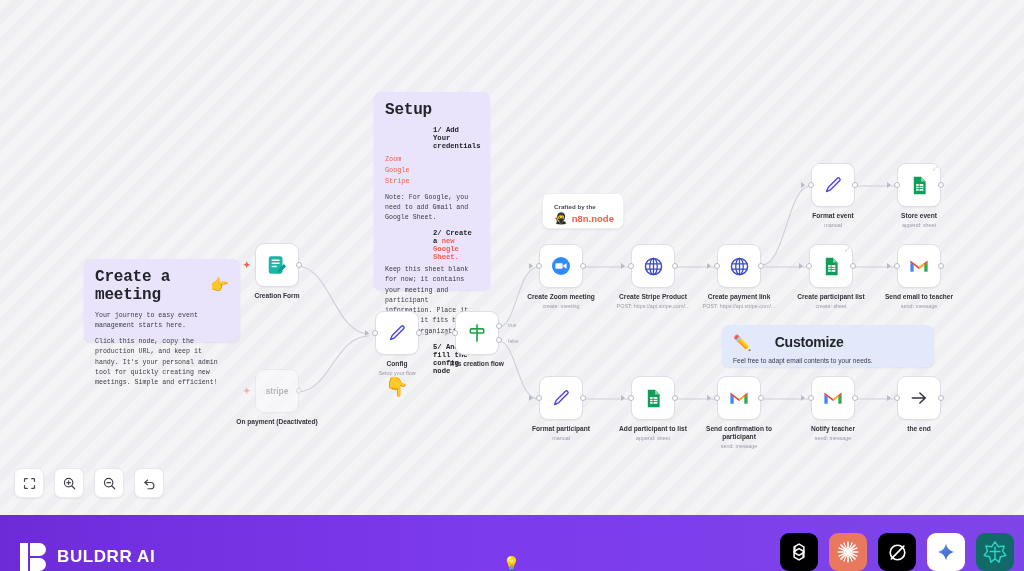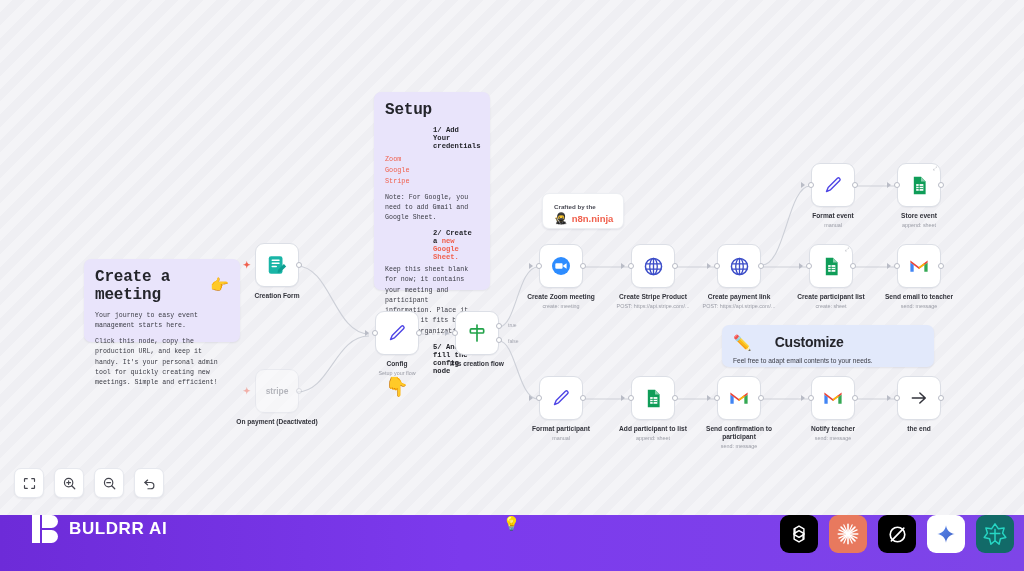--- a/index.html
+++ b/index.html
@@ -114,21 +114,21 @@
   .tb-btn {
     width: 30px; height: 30px; background: #fff; border: 1px solid #e6e8ee;
     border-radius: 7px; display: flex; align-items: center; justify-content: center;
     box-shadow: 0 1px 2px rgba(20,20,40,.05); cursor: pointer;
   }
 
   
   .bottombar {
     position: absolute; left: 0; top: 515px; width: 1024px; height: 56px;
     background: linear-gradient(90deg,#6d2bd8 0%, #7c3aed 45%, #7e45e8 100%);
-    display: flex; align-items: flex-start; padding-left: 12px;
+    display: flex; align-items: flex-end;
   }
   .brand { display: flex; align-items: center; gap: 11px; margin-left: 20px; }
   .brand .mark { width: 26px; height: 28px; position: relative; }
   .brand .mark i {
     position: absolute; background: #fff; display: block;
   }
   .brand .mark .bar  { left: 0; top: 0; width: 8px; height: 28px; }
   .brand .mark .top  { left: 10px; top: 0; width: 16px; height: 13px; border-radius: 0 7px 7px 0; }
   .brand .mark .bot  { left: 10px; top: 15px; width: 16px; height: 13px; border-radius: 0 7px 7px 0; }
   .brand .bname { color: #fff; font-size: 17px; font-weight: 700; letter-spacing: .6px; }
@@ -215,21 +215,21 @@
         <span class="emoji">👉</span>
       </div>
       <p>Your journey to easy event management starts here.</p>
       <p>Click this node, copy the production URL, and keep it handy. It's your personal admin tool for quickly creating new meetings. Simple and efficient!</p>
     </div>
 
     <div class="sticky sticky-white" id="note-crafted">
       <div class="cb-top">Crafted by the</div>
       <div class="cb-name">
         <span class="emoji-sm">🥷</span>
-        <span class="nm">n8n.ninja</span>
+        <span class="nm">n8n.node</span>
       </div>
     </div>
 
     <div class="sticky sticky-blue" id="note-customize">
       <div class="h2row">
         <span class="emoji">✏️</span>
         <h2>Customize</h2>
       </div>
       <p>Feel free to adapt email contents to your needs.</p>
     </div>

